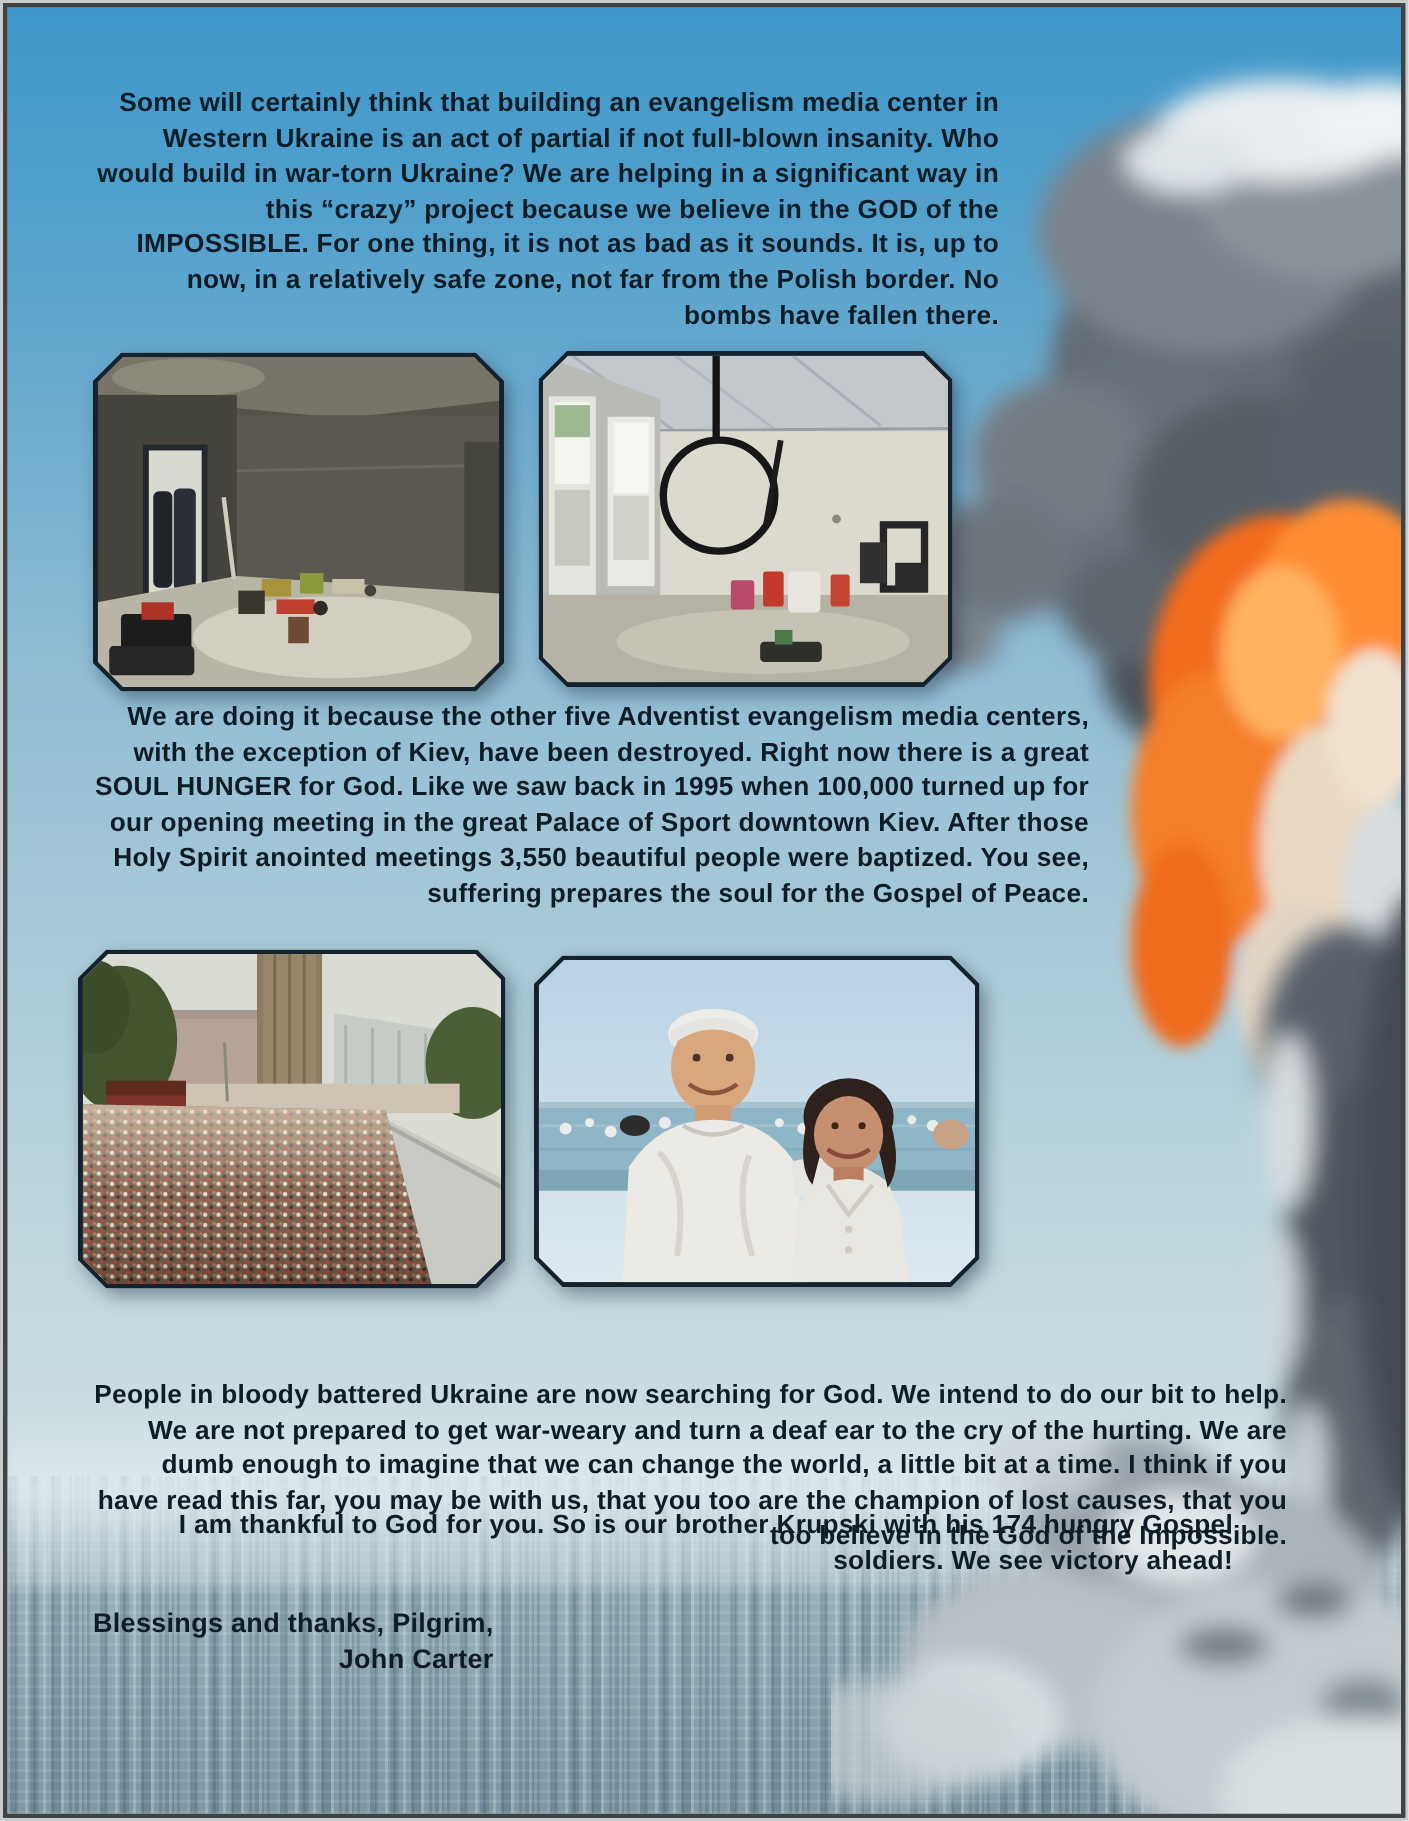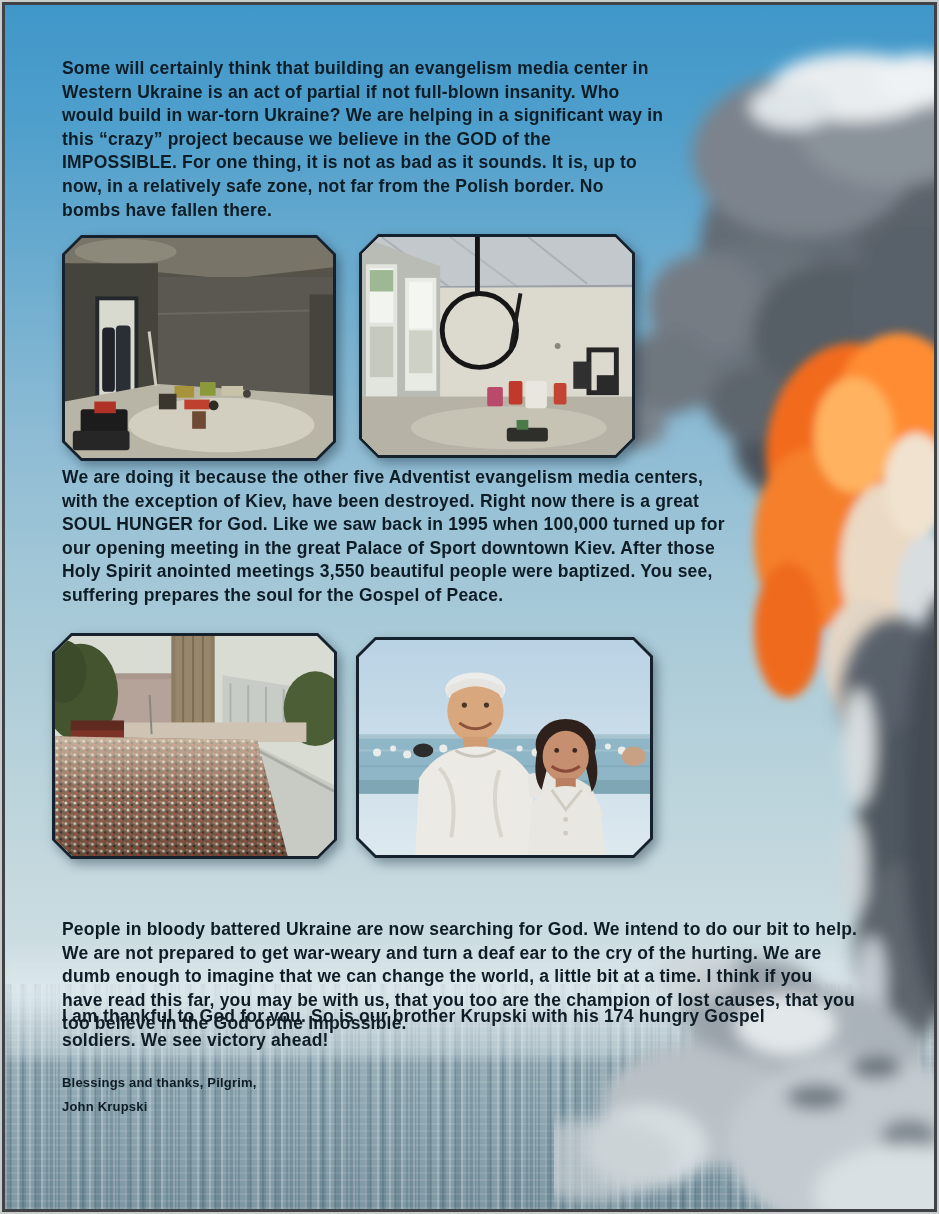--- a/index.html
+++ b/index.html
@@ -1,19 +1,20 @@
 <!DOCTYPE html>
 <html><head>
 <meta charset="utf-8">
 <style>
   html,body{margin:0;padding:0;background:#e8e8e8;}
   .page-outer{
     width:939px;height:1214px;box-sizing:border-box;
     border:2px solid #c9cccd;margin:0;
     font-family:"Liberation Sans", sans-serif;
+    text-align:right;
   }
   .page{
     position:relative;width:100%;height:100%;box-sizing:border-box;
     border:3px solid #3f4346;overflow:hidden;
     background:linear-gradient(180deg,
       #3f97c9 0%, #4f9fcc 10%, #6caccf 22%, #8ebcd4 36%,
       #a3c7d7 48%, #b4d0da 60%, #c4d8de 72%, #d3e2e5 84%,
       #cfdde1 92%, #bccdd2 100%);
   }
   .art{position:absolute;}
@@ -32,21 +33,21 @@
     filter:blur(4px);
   }
   .para{
     position:absolute;margin:0;color:#0e1c26;
     font-size:17.5px;line-height:23.6px;font-weight:600;letter-spacing:.2px;
   }
   .p1{left:57px;top:52px;width:604px;}
   .p2{left:57px;top:461px;width:664px;}
   .p3{left:57px;top:913px;width:796px;}
   .p4{left:57px;top:1000px;width:760px;}
-  .closing{position:absolute;left:57px;top:1066px;color:#0e1c26;font-size:13px;line-height:23.6px;font-weight:600;letter-spacing:.2px;}
+  .closing{position:absolute;left:57px;top:1066px;color:#0e1c26;font-size:18px;line-height:23.6px;font-weight:600;letter-spacing:.2px;}
   .photo-wrap{position:absolute;filter:drop-shadow(4px 5px 6px rgba(25,45,60,.45));}
   .photo{
     position:relative;width:100%;height:100%;background:#15222d;
     clip-path:polygon(19px 0, calc(100% - 19px) 0, 100% 19px, 100% calc(100% - 19px),
                       calc(100% - 19px) 100%, 19px 100%, 0 calc(100% - 19px), 0 19px);
   }
   .photo svg{
     position:absolute;inset:3px;width:calc(100% - 6px);height:calc(100% - 6px);
     clip-path:polygon(17px 0, calc(100% - 17px) 0, 100% 17px, 100% calc(100% - 17px),
                       calc(100% - 17px) 100%, 17px 100%, 0 calc(100% - 17px), 0 17px);
@@ -130,21 +131,21 @@
       <ellipse cx="350" cy="1190" rx="90" ry="50" fill="#d9e0e3"></ellipse>
     </g>
   </svg>
 
   <p class="para p1">Some will certainly think that building an evangelism media center in Western Ukraine is an act of partial if not full-blown insanity. Who would build in war-torn Ukraine? We are helping in a significant way in this “crazy” project because we believe in the GOD of the IMPOSSIBLE. For one thing, it is not as bad as it sounds. It is, up to now, in a relatively safe zone, not far from the Polish border. No bombs have fallen there.</p>
   <p class="para p2">We are doing it because the other five Adventist evangelism media centers, with the exception of Kiev, have been destroyed. Right now there is a great SOUL HUNGER for God. Like we saw back in 1995 when 100,000 turned up for our opening meeting in the great Palace of Sport downtown Kiev. After those Holy Spirit anointed meetings 3,550 beautiful people were baptized. You see, suffering prepares the soul for the Gospel of Peace.</p>
   <p class="para p3">People in bloody battered Ukraine are now searching for God. We intend to do our bit to help. We are not prepared to get war-weary and turn a deaf ear to the cry of the hurting. We are dumb enough to imagine that we can change the world, a little bit at a time. I think if you have read this far, you may be with us, that you too are the champion of lost causes, that you too believe in the God of the Impossible.</p>
   <p class="para p4">I am thankful to God for you. So is our brother Krupski with his 174 hungry Gospel soldiers. We see victory ahead!</p>
   <div class="closing">
     <div>Blessings and thanks, Pilgrim,</div>
-    <div>John Krupski</div>
+    <div>John Carter</div>
   </div>
 
   <div class="photo-wrap ph1" title="Unfinished construction room with two workers in a bright doorway and tools scattered on the concrete floor">
     <div class="photo">
       <svg viewBox="0 0 274 226" preserveAspectRatio="none">
         <rect width="274" height="226" fill="#55524a"></rect>
         <polygon points="0,0 274,0 274,30 168,42 0,26" fill="#787467"></polygon>
         <ellipse cx="62" cy="14" rx="52" ry="13" fill="#8d897a"></ellipse>
         <rect x="95" y="40" width="179" height="126" fill="#5a5850"></rect>
         <rect x="0" y="26" width="95" height="142" fill="#45443c"></rect>

